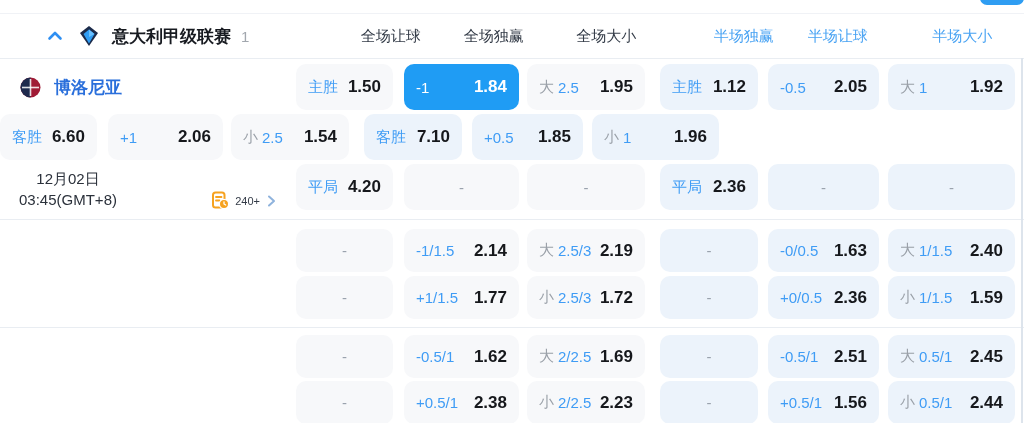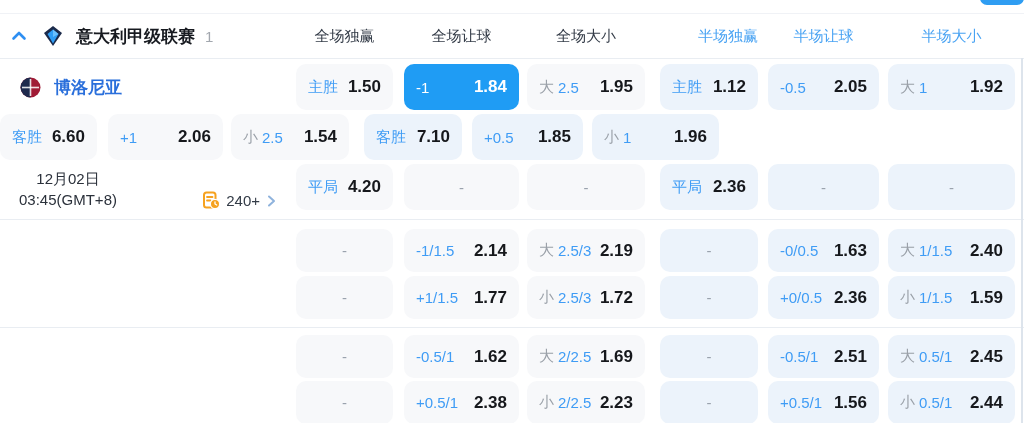--- a/index.html
+++ b/index.html
@@ -5,21 +5,21 @@
   html,body{margin:0;padding:0;}
   body{
     width:1024px;height:423px;position:relative;overflow:hidden;
     background:#ffffff;font-family:"Liberation Sans","DejaVu Sans",sans-serif;
     -webkit-font-smoothing:antialiased;
   }
   .topstrip{height:13px;border-bottom:1px solid #f0f2f6;position:relative;}
   .top-pill{position:absolute;right:0px;top:-9px;width:44px;height:14px;background:#2f9df2;border-radius:8px;}
   
   .header{height:44px;display:flex;align-items:center;border-bottom:1px solid #e9edf2;}
-  .hleft{width:296px;display:flex;align-items:center;box-sizing:border-box;padding-left:8px;}
+  .hleft{width:296px;display:flex;align-items:center;box-sizing:border-box;padding-left:8px;margin-left:36px;}
   .collapse-btn{width:22px;height:22px;display:flex;align-items:center;justify-content:center;cursor:pointer;}
   .league-logo{margin-left:12px;width:22px;height:22px;display:flex;align-items:center;justify-content:center;}
   .league-title{margin-left:12px;font-size:17px;font-weight:700;color:#171a20;}
   .league-count{margin-left:10px;font-size:15px;color:#a2a7ae;}
   .hcol{text-align:center;font-size:15px;color:#333b47;}
   .hcol.half{color:#49a3f3;}
   
   .c1{width:97px;margin-left:0;}
   .c2{width:115px;margin-left:11px;}
   .c3{width:118px;margin-left:8px;}
@@ -53,21 +53,21 @@
   .r5{margin-top:4px;}
   .r7{margin-top:3px;}
   
   .team{display:flex;align-items:center;padding-left:20px;}
   .team .crest{width:21px;height:21px;flex:0 0 auto;}
   .team-name{margin-left:13px;font-size:17px;color:#2b313b;}
   .team-name.fav{color:#2a6fdb;font-weight:700;}
   .meta-slot{justify-content:space-between;padding-right:18px;}
   .datetime{width:132px;margin-left:2px;text-align:center;font-size:15px;color:#2b313b;line-height:21px;}
   .markets{display:flex;align-items:center;cursor:pointer;}
-  .markets-count{margin-left:5px;font-size:15px;color:#333b47;}
+  .markets-count{margin-left:5px;font-size:11px;color:#333b47;}
   .markets .chev{margin-left:4px;display:flex;align-items:center;}
   .right-border{position:absolute;top:58px;bottom:0;left:1021px;width:2px;background:#dde4ec;}
 </style>
 </head>
 <body>
 
 <div class="topstrip">
   <div class="top-pill"></div>
 </div>
 
@@ -81,22 +81,22 @@
     <div class="league-logo">
       <svg width="22" height="22" viewBox="0 0 22 22">
           <path d="M11 1 L20 8 L11 21 L2 8 Z" fill="#1b2a4a"></path>
           <path d="M11 4.5 L16.5 9 L11 18.5 L5.5 9 Z" fill="#2f9df5"></path>
           <path d="M11 4.5 L16.5 9 L11 12 Z" fill="#69c0ff"></path>
         </svg>
     </div>
     <span class="league-title">意大利甲级联赛</span>
     <span class="league-count">1</span>
   </div>
+  <div class="hcol c2">全场让球</div>
   <div class="hcol c1">全场独赢</div>
-  <div class="hcol c2">全场让球</div>
   <div class="hcol c3">全场大小</div>
   <div class="hcol half c4">半场独赢</div>
   <div class="hcol half c5">半场让球</div>
   <div class="hcol half c6">半场大小</div>
 </div>
 
 <div class="rows">
 
   <div class="row">
     <div class="slot team">

